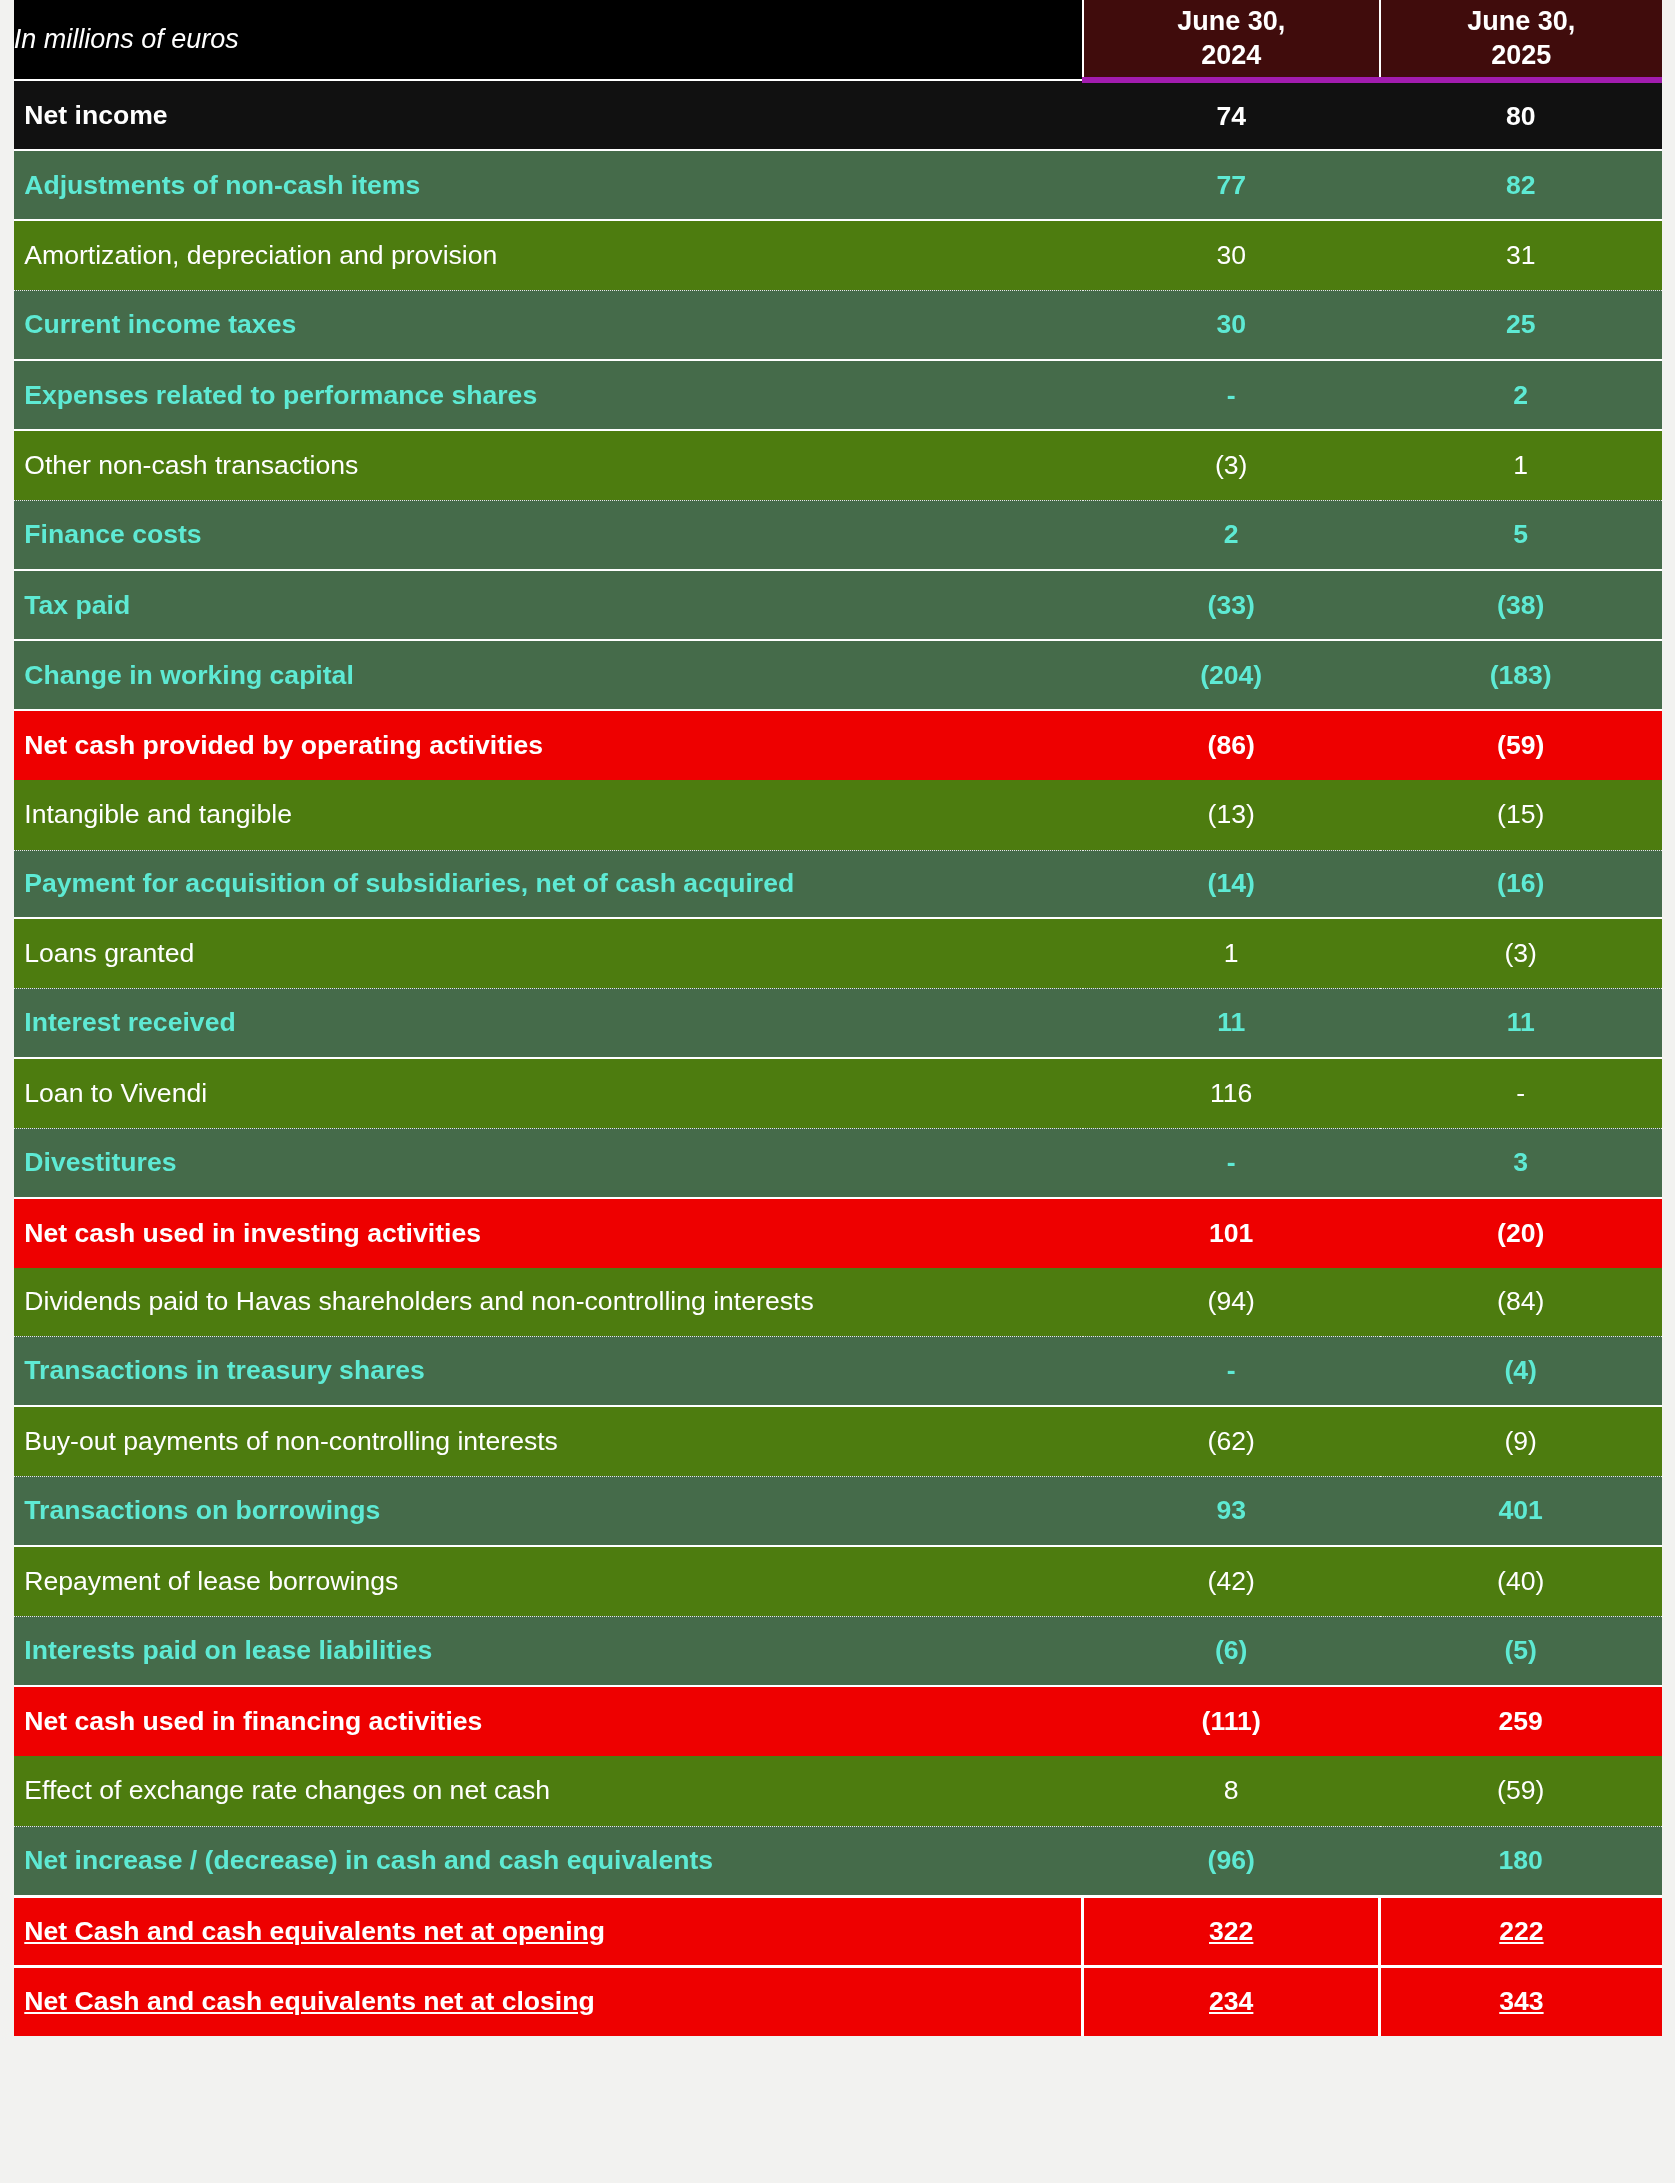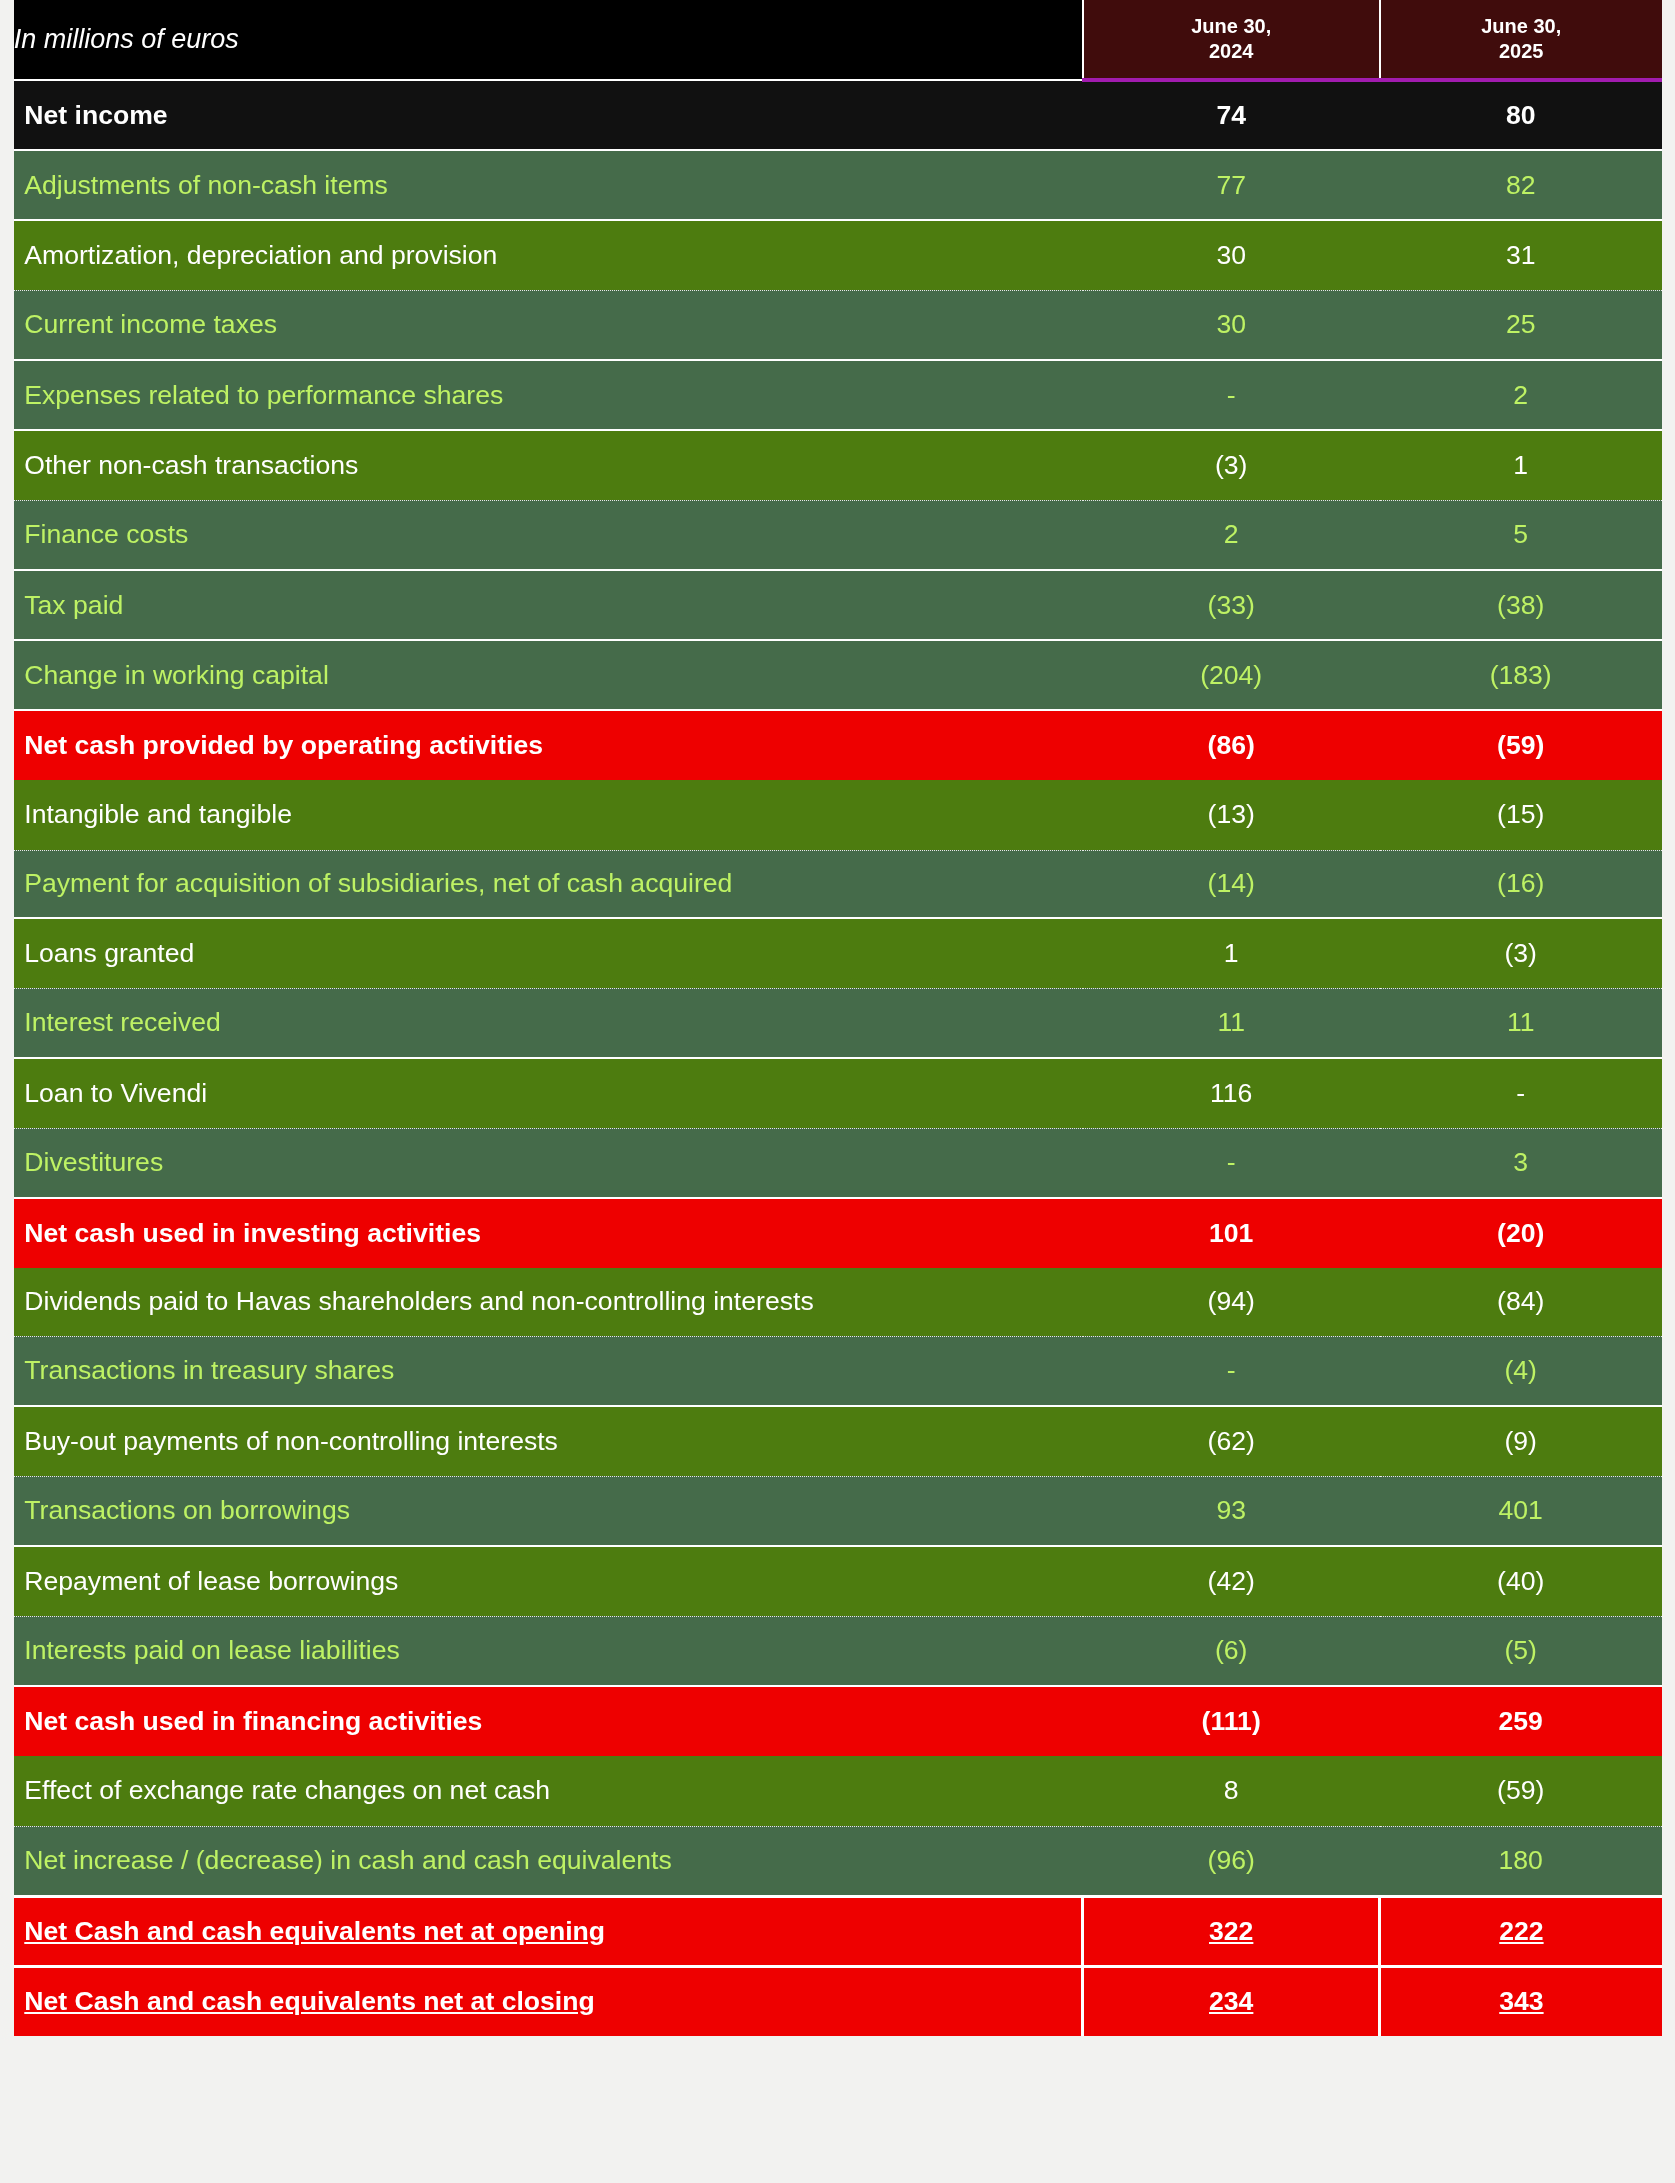--- a/index.html
+++ b/index.html
@@ -40,27 +40,27 @@
     font-weight: normal;
     font-size: 27px;
     padding: 15px 0 15px 10.6px;
     height: 80px;
     box-sizing: border-box;
   }
   td.head-year {
     background: #400c0c;
     color: #ffffff;
     font-weight: bold;
-    font-size: 20px;
+    font-size: 27px;
     text-align: center;
     line-height: 1.25;
     height: 80px;
     box-sizing: border-box;
     border-left: 2.3px solid #ffffff;
-    border-bottom: 4px solid #a21caf;
+    border-bottom: 6px solid #a21caf;
   }
 
   
   tr.r td {
     height: 70px;
     box-sizing: border-box;
     vertical-align: middle;
     font-size: 26.6px;
     padding-top: 3px;
     padding-bottom: 3px;
@@ -76,22 +76,22 @@
 
   
   tr.dark td {
     background: #4d7c0f;
     color: #ffffff;
     font-weight: normal;
   }
   
   tr.green td {
     background: #456b4a;
-    color: #bef264;
-    font-weight: normal;
+    color: #5eead4;
+    font-weight: bold;
   }
   
   tr.red td {
     background: #ee0000;
     color: #ffffff;
     font-weight: bold;
   }
   
   tr.black td {
     background: #111111;

